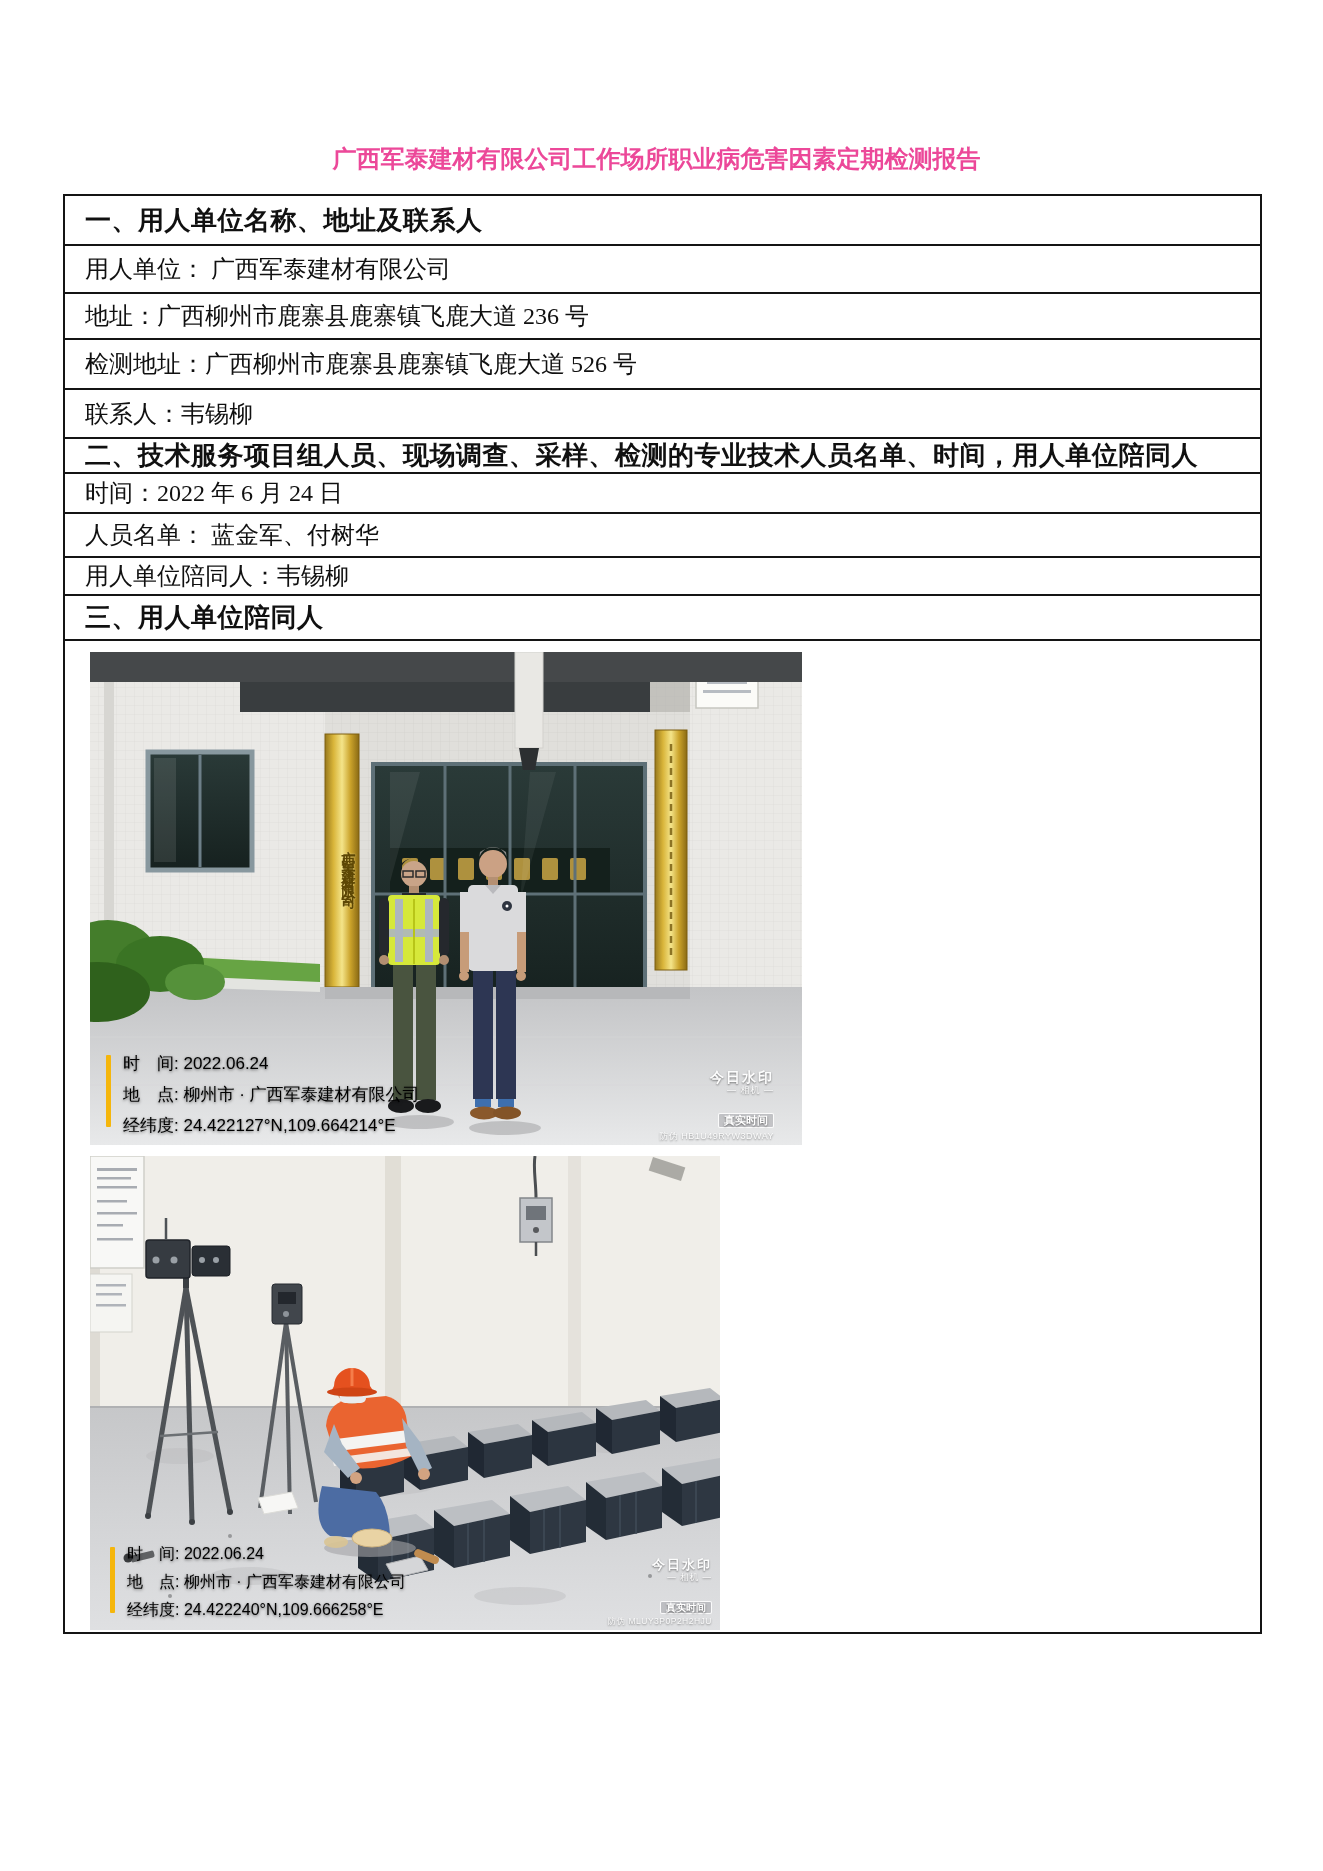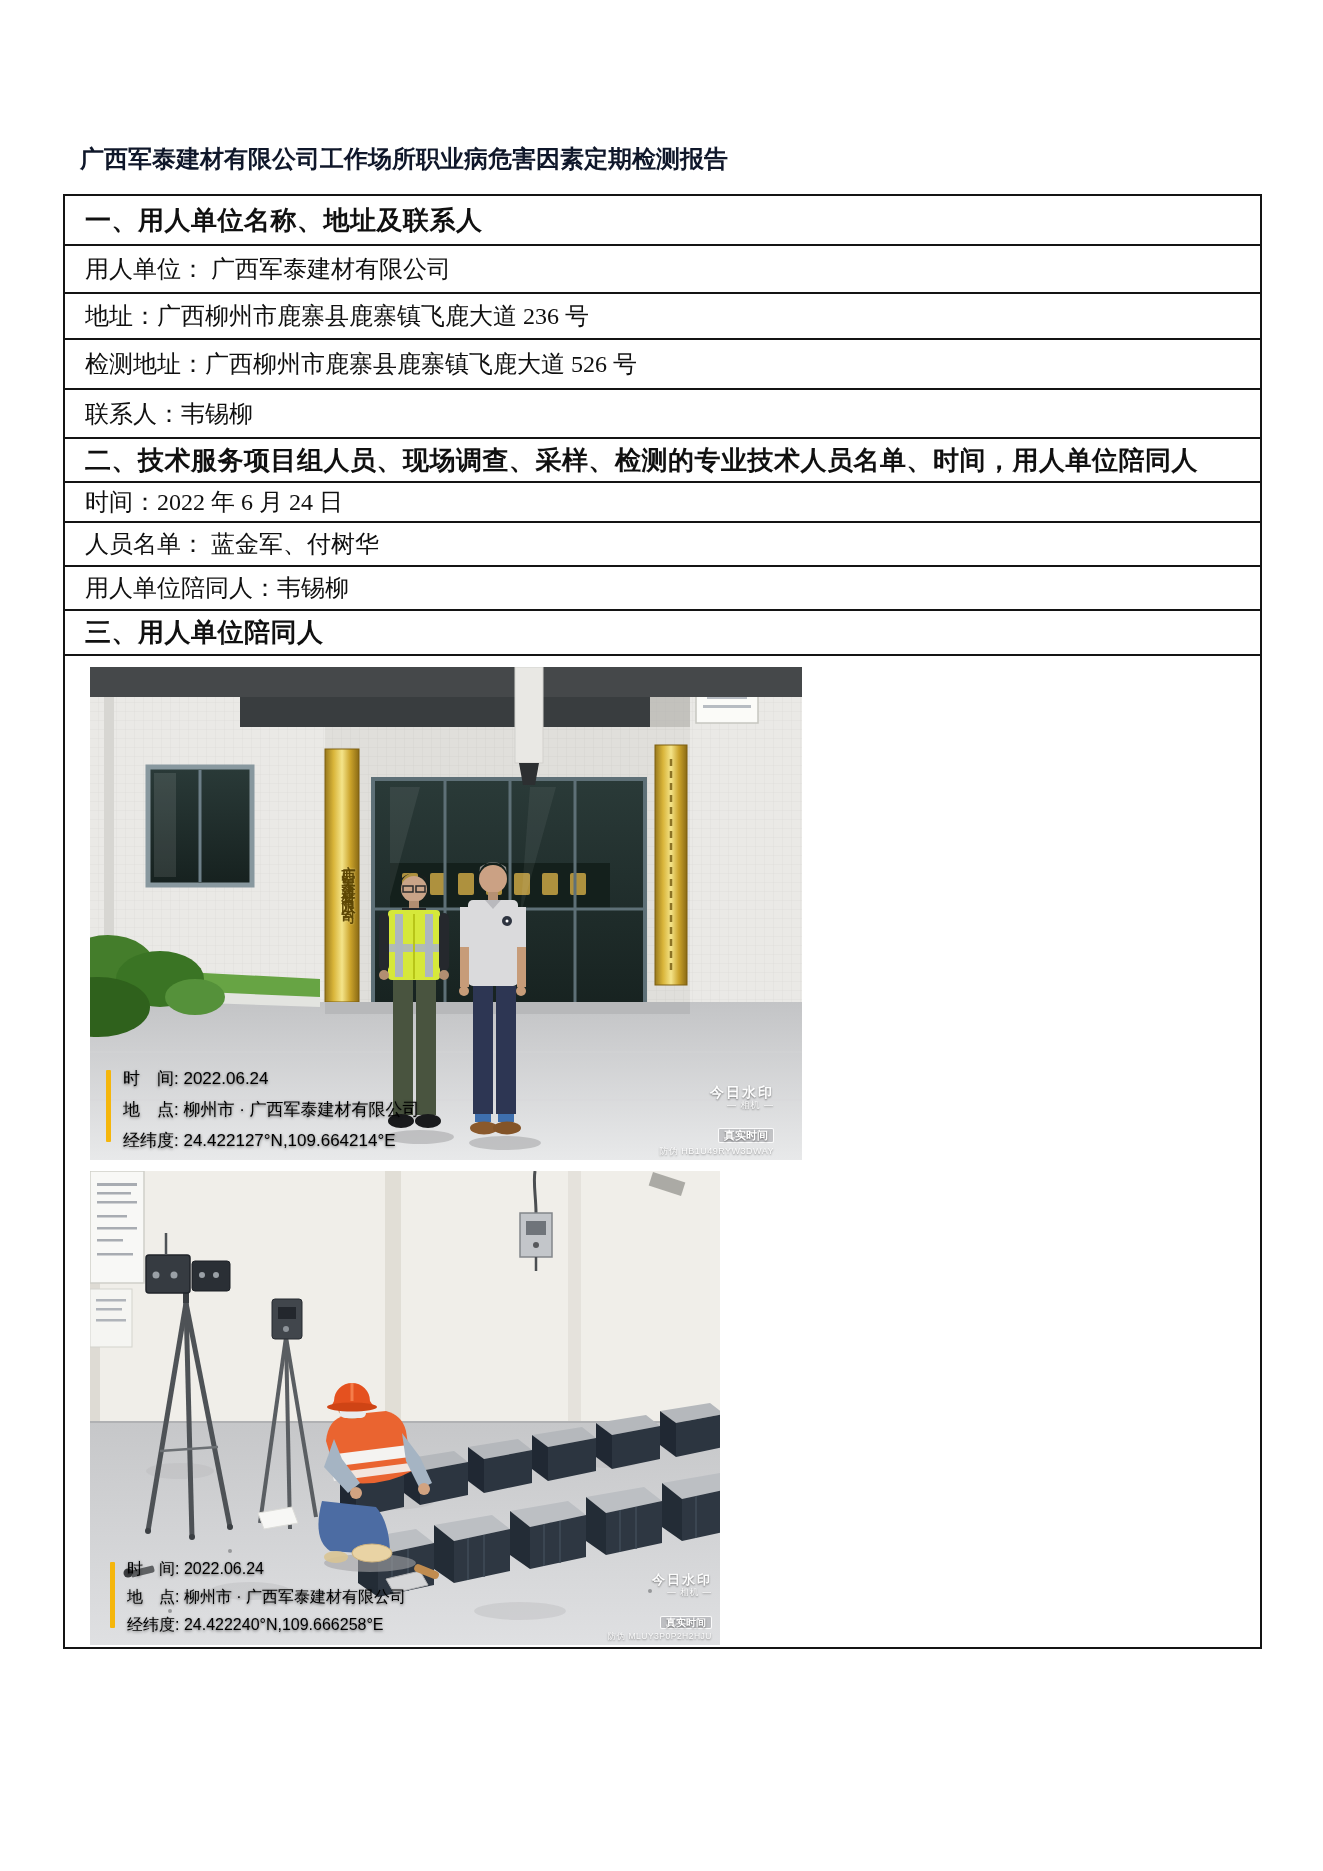--- a/index.html
+++ b/index.html
@@ -1,22 +1,22 @@
 <!DOCTYPE html>
 <html><head>
 <meta charset="utf-8">
 <style>
   html,body { margin:0; padding:0; }
   body {
     width:1323px; height:1871px; position:relative; background:#ffffff;
     font-family:"Liberation Serif","DejaVu Serif",serif; overflow:hidden;
   }
   .page-title {
-    position:absolute; left:80px; top:143px; width:1199px; height:34px;
-    text-align:left; font-size:24px; font-weight:600; color:#0f172a;
+    position:absolute; left:57px; top:143px; width:1199px; height:34px;
+    text-align:center; font-size:24px; font-weight:600; color:#ec4899;
     font-family:"Liberation Serif","DejaVu Serif",serif;
   }
   .doc-table {
     position:absolute; left:63px; top:194px; width:1199px;
     border:2px solid #141414; box-sizing:border-box; background:#fff;
   }
   .t-row {
     box-sizing:border-box; border-bottom:2px solid #141414;
     display:flex; align-items:center; padding-left:20px; color:#101010;
     white-space:nowrap; overflow:hidden;
@@ -74,24 +74,24 @@
 <body>
 
 <div class="page-title">广西军泰建材有限公司工作场所职业病危害因素定期检测报告</div>
 
 <div class="doc-table">
   <div class="t-row header" style="height:50px">一、用人单位名称、地址及联系人</div>
   <div class="t-row regular" style="height:48px">用人单位：  广西军泰建材有限公司</div>
   <div class="t-row regular" style="height:46px">地址：广西柳州市鹿寨县鹿寨镇飞鹿大道 236 号</div>
   <div class="t-row regular" style="height:50px">检测地址：广西柳州市鹿寨县鹿寨镇飞鹿大道 526 号</div>
   <div class="t-row regular" style="height:49px">联系人：韦锡柳</div>
-  <div class="t-row header" style="height:44px">二、技术服务项目组人员、现场调查、采样、检测的专业技术人员名单、时间，用人单位陪同人</div>
+  <div class="t-row header" style="height:35px">二、技术服务项目组人员、现场调查、采样、检测的专业技术人员名单、时间，用人单位陪同人</div>
   <div class="t-row regular" style="height:40px">时间：2022 年 6 月 24 日</div>
   <div class="t-row regular" style="height:44px">人员名单：  蓝金军、付树华</div>
-  <div class="t-row regular" style="height:44px">用人单位陪同人：韦锡柳</div>
+  <div class="t-row regular" style="height:38px">用人单位陪同人：韦锡柳</div>
   <div class="t-row header" style="height:45px">三、用人单位陪同人</div>
 
   <div class="t-row photos-cell" style="height:991px">
 
     <div class="photo" style="left:25px; top:11px; width:712px; height:493px;">
       <svg viewBox="0 0 712 493" preserveAspectRatio="none">
         <defs>
           <pattern id="tile" width="9" height="9" patternUnits="userSpaceOnUse">
             <rect width="9" height="9" fill="#eae9e6"></rect>
             <path d="M9,0 V9 M0,9 H9" stroke="#dcdbd7" stroke-width="0.7" fill="none"></path>

